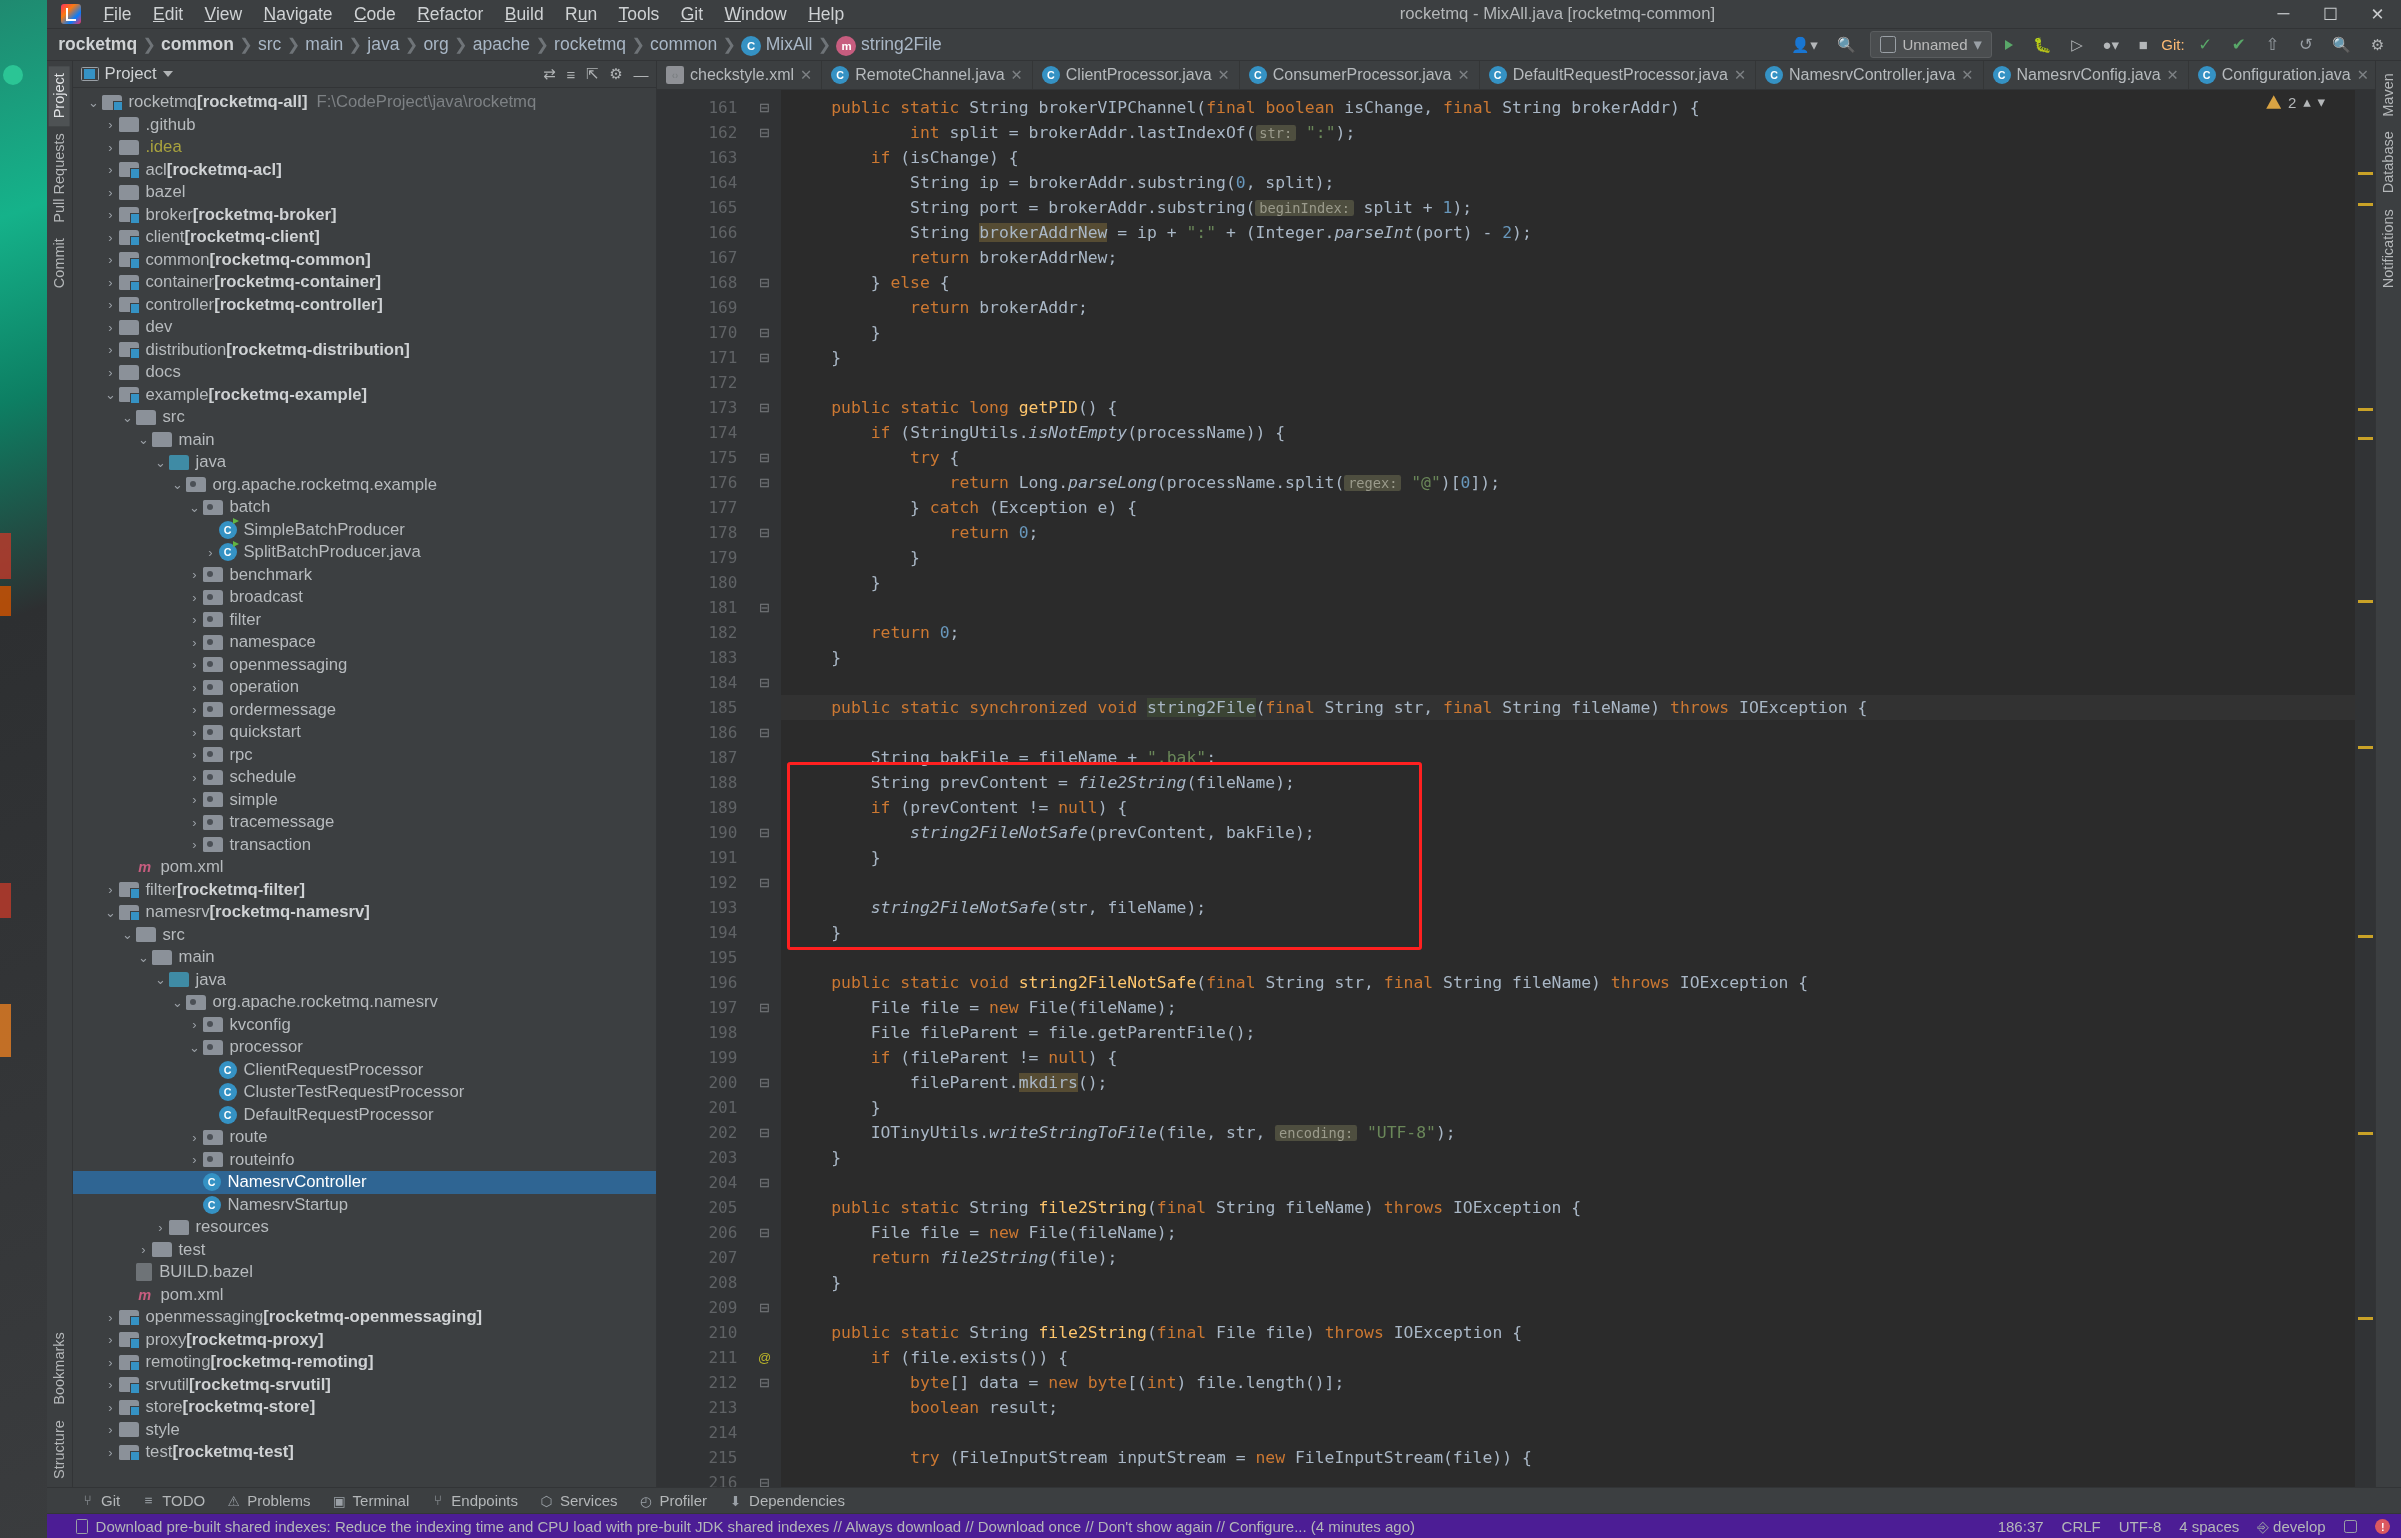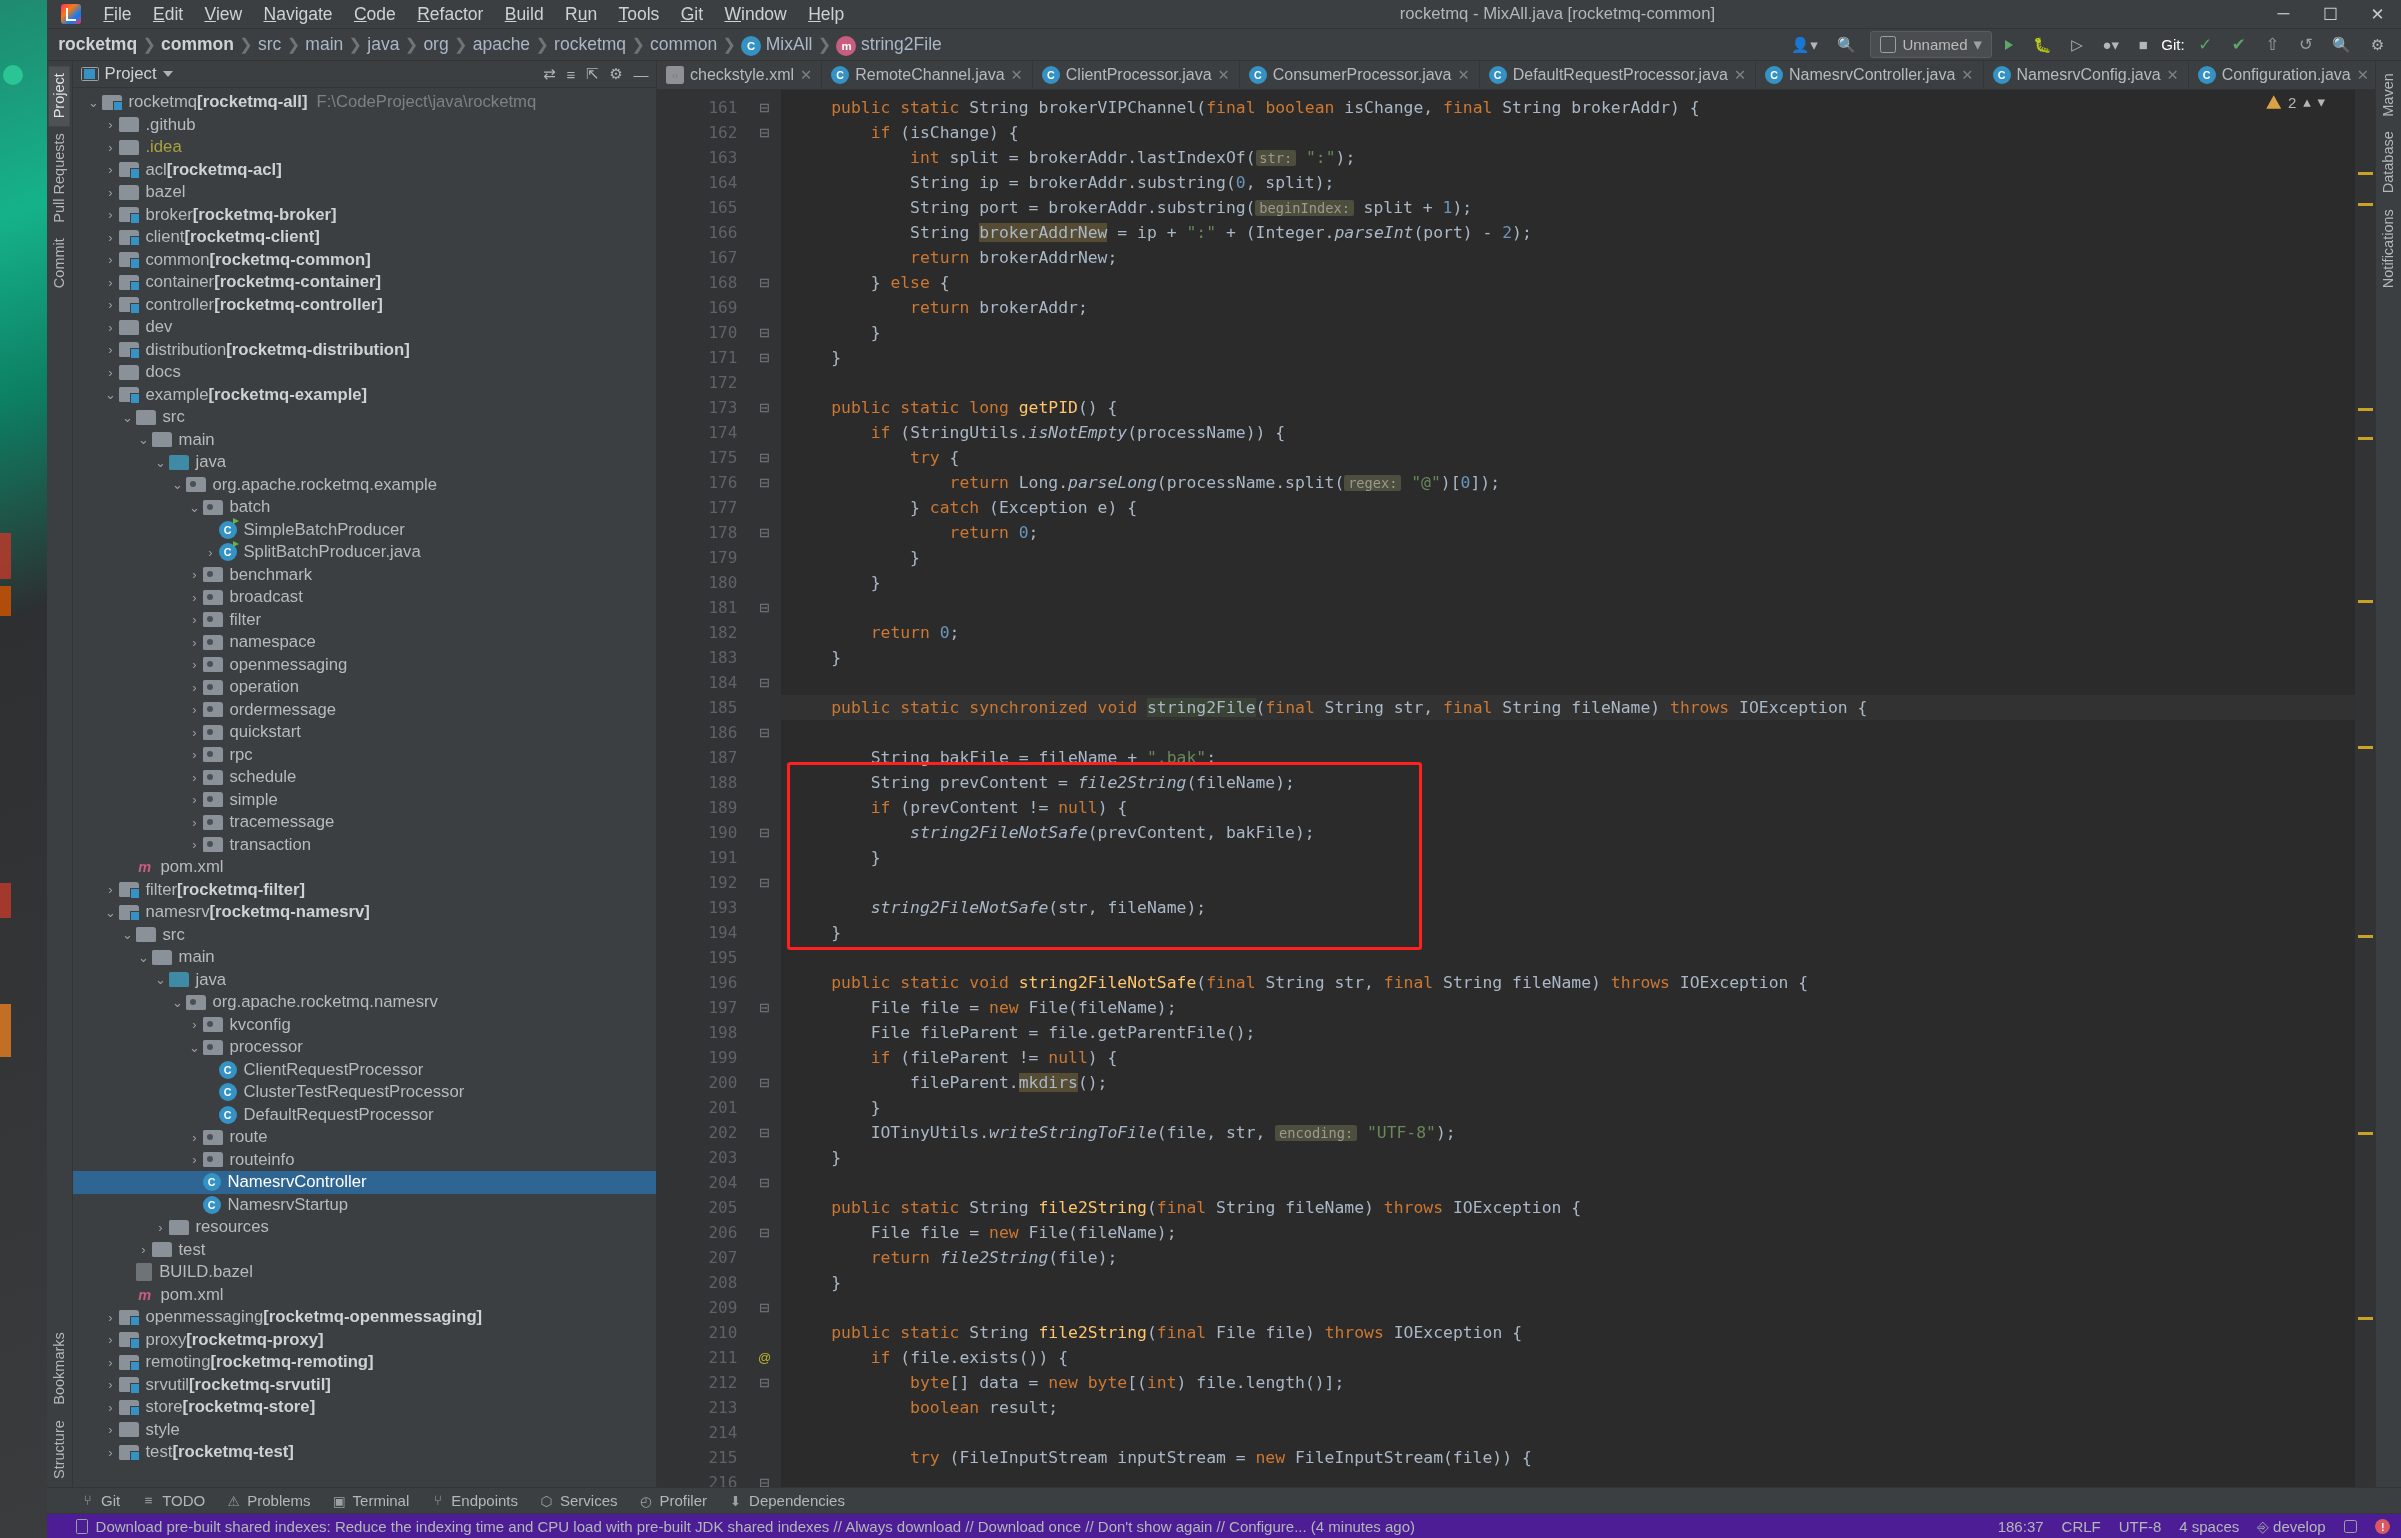--- a/index.html
+++ b/index.html
@@ -35,21 +35,21 @@
   .crumb.bold { font-weight:bold; color:#cfd2d4;}
   .sep { color:#6f7478; font-size:16px; }
   .cicon { width:20px; height:20px; border-radius:50%; background:#3592c4; color:#fff; font-size:11.4px;
     display:inline-flex; align-items:center; justify-content:center; margin-right:4.6px; font-weight:bold;}
   .cicon.m { background:#c75d7f; }
   .navright { display:flex; align-items:center; gap:7.6px; padding-right:10.7px;}
   .nbtn { display:flex; align-items:center; gap:3.8px; color:#b4b7b9; font-size:15px; padding:2.3px 6px; border-radius:3px;}
   .runsel { display:flex; align-items:center; gap:6px; background:#4a4d4f; border:0.8px solid #5a5d5f; border-radius:3px; padding:2.3px 9px; font-size:15px;}
   .tri { width:0;height:0;border-left:8.4px solid #59a869;border-top:5.3px solid transparent;border-bottom:5.3px solid transparent;}
   .sqi { width:16.7px;height:16.7px;border:1.5px solid #9aa0a6;border-radius:2.3px;}
-  .gitlbl { color:#ffffff; font-size:15px; }
+  .gitlbl { color:#fdba74; font-size:15px; }
   .ok { color:#59a869; font-size:16.7px;}
   .dn { color:#9aa0a6; font-size:16.7px;}
 
   
   .main { position:relative; z-index:2; flex:1; display:flex; margin-left:47px; width:2354px; min-height:0;}
 
   
   .rail { width:26px; background:#3c3f41; border-right:0.8px solid #323436; display:flex; flex-direction:column;
      align-items:center; padding-top:4.6px; flex:none;}
   .railitem { writing-mode:vertical-rl; text-orientation:mixed; transform:rotate(180deg); font-size:14.5px; color:#b4b7b9;
@@ -733,22 +733,22 @@
             <div class="fmark" style="color: rgb(187, 181, 41);">@</div>
             <div class="fmark">⊟</div>
             <div class="fmark"></div>
             <div class="fmark"></div>
             <div class="fmark"></div>
             <div class="fmark">⊟</div>
           </div>
         <div class="code" id="code">
           <div class="redbox" style="left: 6px; top: 672px; width: 635px; height: 188px;"></div>
         <div class="cl">    <span class="kw">public static</span> String brokerVIPChannel(<span class="kw">final boolean</span> isChange, <span class="kw">final</span> String brokerAddr) {</div>
+            <div class="cl">            <span class="kw">int</span> split = brokerAddr.lastIndexOf(<span class="param">str:</span> <span class="str">":"</span>);</div>
             <div class="cl">        <span class="kw">if</span> (isChange) {</div>
-            <div class="cl">            <span class="kw">int</span> split = brokerAddr.lastIndexOf(<span class="param">str:</span> <span class="str">":"</span>);</div>
             <div class="cl">            String ip = brokerAddr.substring(<span class="num">0</span>, split);</div>
             <div class="cl">            String port = brokerAddr.substring(<span class="param">beginIndex:</span> split + <span class="num">1</span>);</div>
             <div class="cl">            String <span class="hl">brokerAddrNew</span> = ip + <span class="str">":"</span> + (Integer.<span class="stat">parseInt</span>(port) - <span class="num">2</span>);</div>
             <div class="cl">            <span class="kw">return</span> brokerAddrNew;</div>
             <div class="cl">        } <span class="kw">else</span> {</div>
             <div class="cl">            <span class="kw">return</span> brokerAddr;</div>
             <div class="cl">        }</div>
             <div class="cl">    }</div>
             <div class="cl">&nbsp;</div>
             <div class="cl">    <span class="kw">public static long</span> <span class="mth">getPID</span>() {</div>

